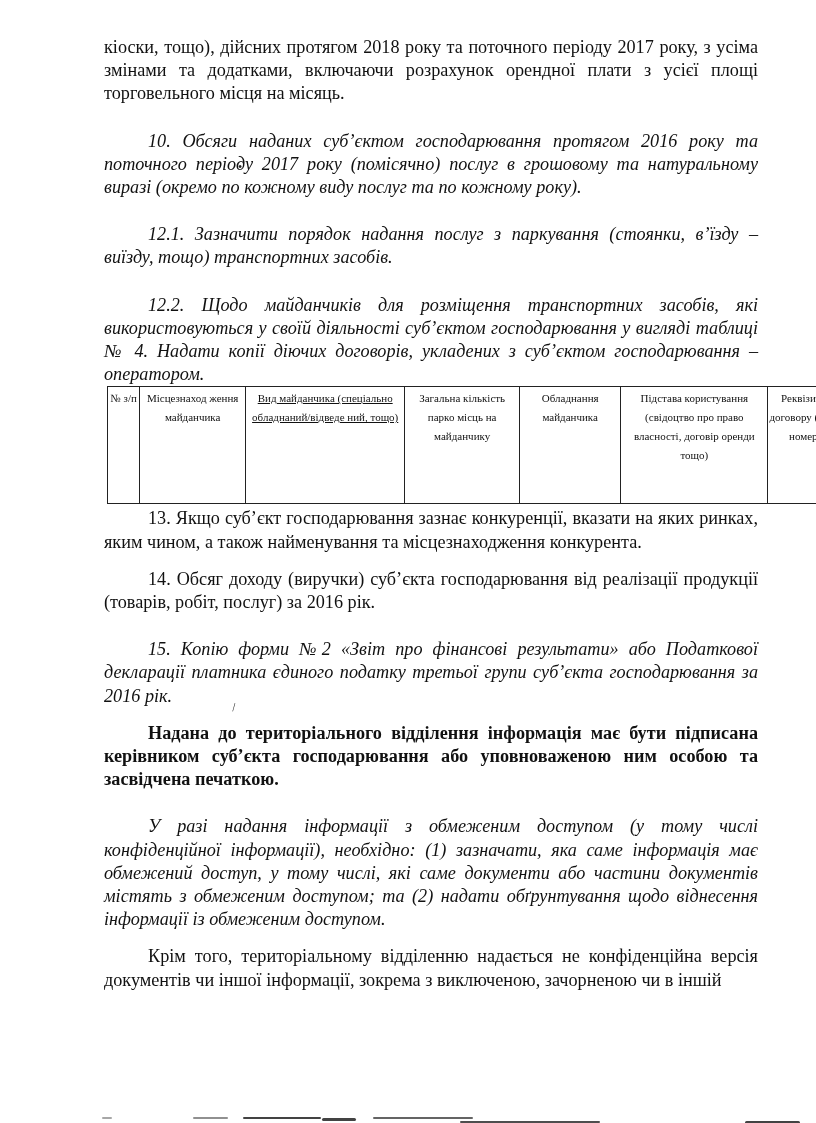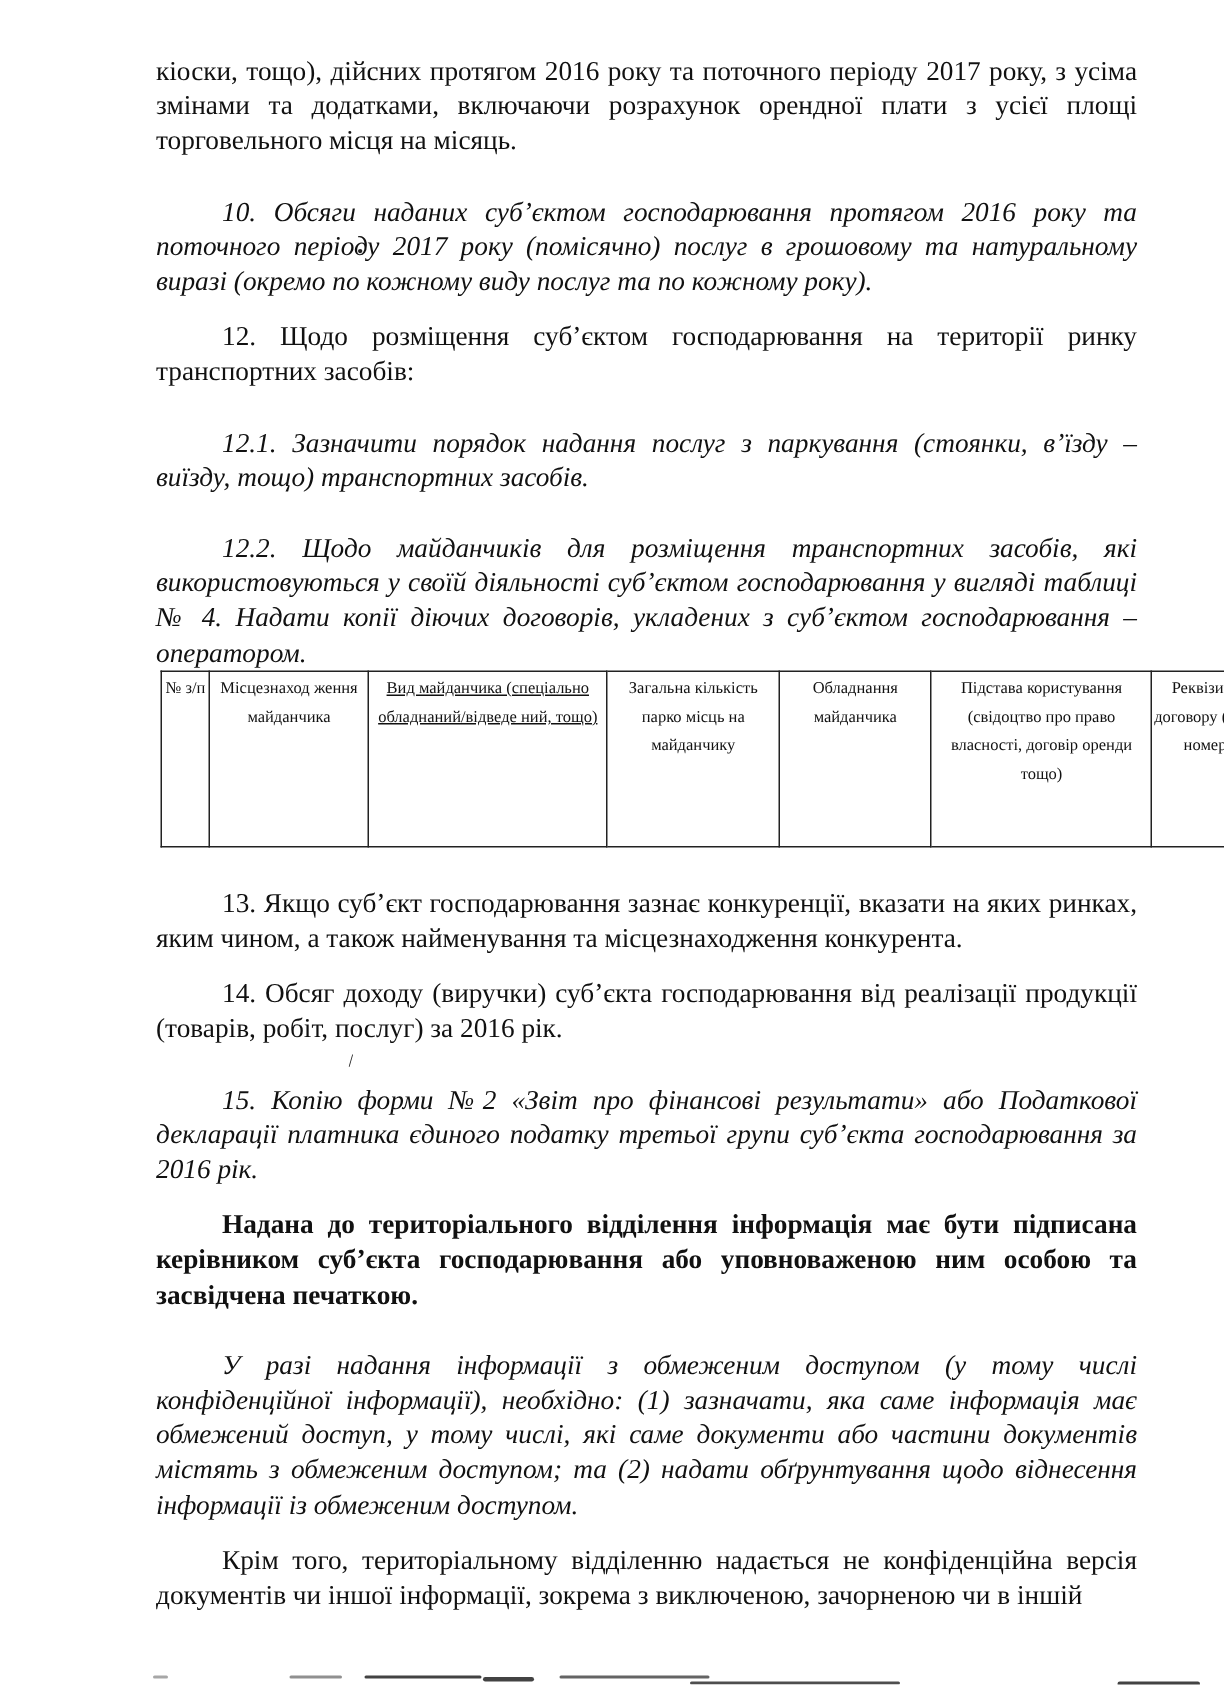--- a/index.html
+++ b/index.html
@@ -53,45 +53,44 @@
     padding: 2px 1px 2px 1px;
     height: 112px;
   }
   .c1 { width: 26px; }
   .c2 { width: 92px; }
   .c3 { width: 140px; text-decoration: underline; }
   .c4 { width: 100px; }
   .c5 { width: 88px; }
   .c6 { width: 129px; }
   .c7 { width: 64px; }
-  .after-table { margin-top: 26px; }
+  .after-table { margin-top: 3px; }
   .scan-line {
     position: absolute;
     height: 2px;
     background: #222;
     border-radius: 2px;
     opacity: 0.85;
   }
   .mark {
     position: absolute;
     color: #222;
     font-size: 12px;
   }
 </style>
 </head>
 <body>
 
 <div class="page">
 
-  <p class="p">кіоски, тощо), дійсних протягом 2016 року та поточного періоду 2017 року, з усіма змінами та додатками, включаючи розрахунок орендної плати з усієї площі торговельного місця на місяць.</p>
+  <p class="p">кіоски, тощо), дійсних протягом 2018 року та поточного періоду 2017 року, з усіма змінами та додатками, включаючи розрахунок орендної плати з усієї площі торговельного місця на місяць.</p>
 
   <p class="p indent gap">10. Обсяги наданих суб’єктом господарювання протягом 2016 року та поточного періоду 2017 року (помісячно) послуг в грошовому та натуральному виразі (окремо по кожному виду послуг та по кожному року).</p>
 
 
-  <p class="p indent gap-lg">12. Щодо розміщення суб’єктом господарювання на території ринку транспортних засобів:</p>
 
   <p class="p indent gap">12.1. Зазначити порядок надання послуг з паркування (стоянки, в’їзду – виїзду, тощо) транспортних засобів.</p>
 
   <p class="p indent gap">12.2. Щодо майданчиків для розміщення транспортних засобів, які використовуються у своїй діяльності суб’єктом господарювання у вигляді таблиці № 4. Надати копії діючих договорів, укладених з суб’єктом господарювання – оператором.</p>
 
 
   <table class="t4">
     <tbody>
         <tr>
       <th class="c1">№ з/п</th>

